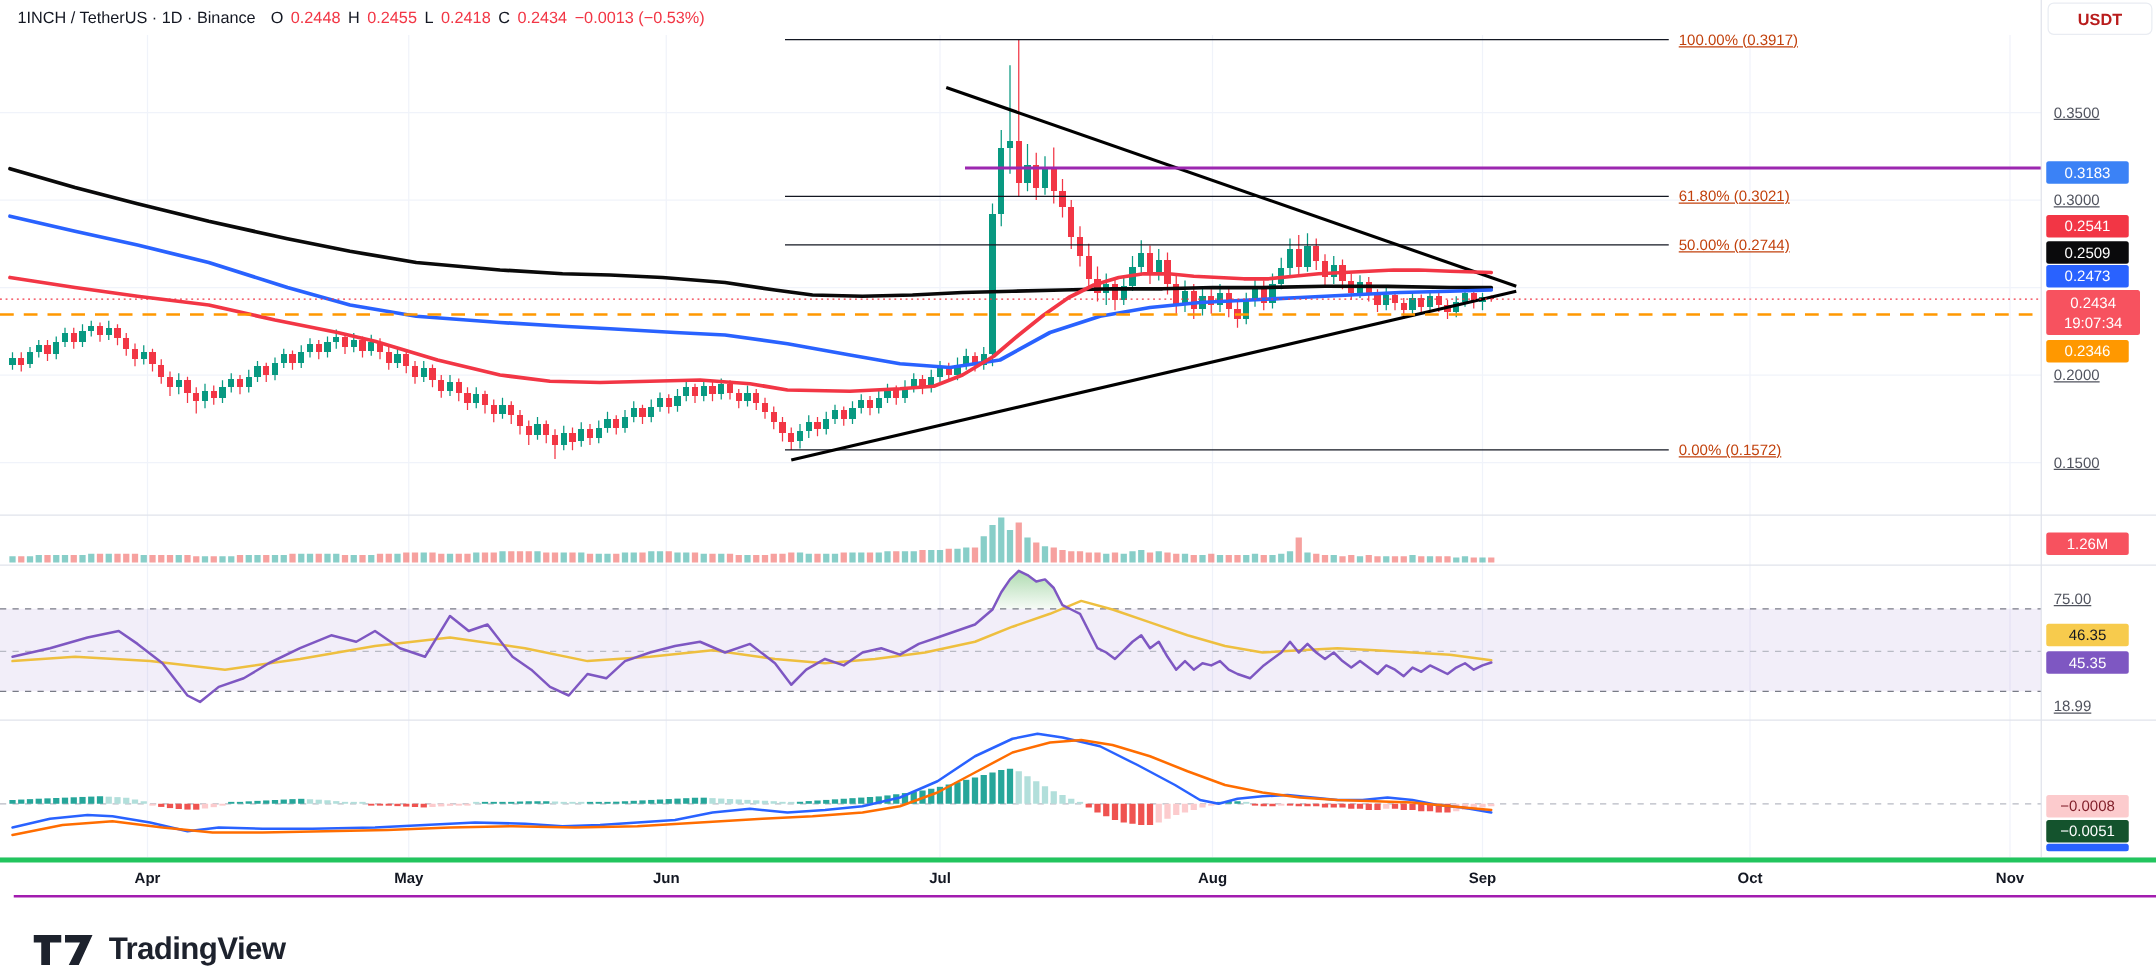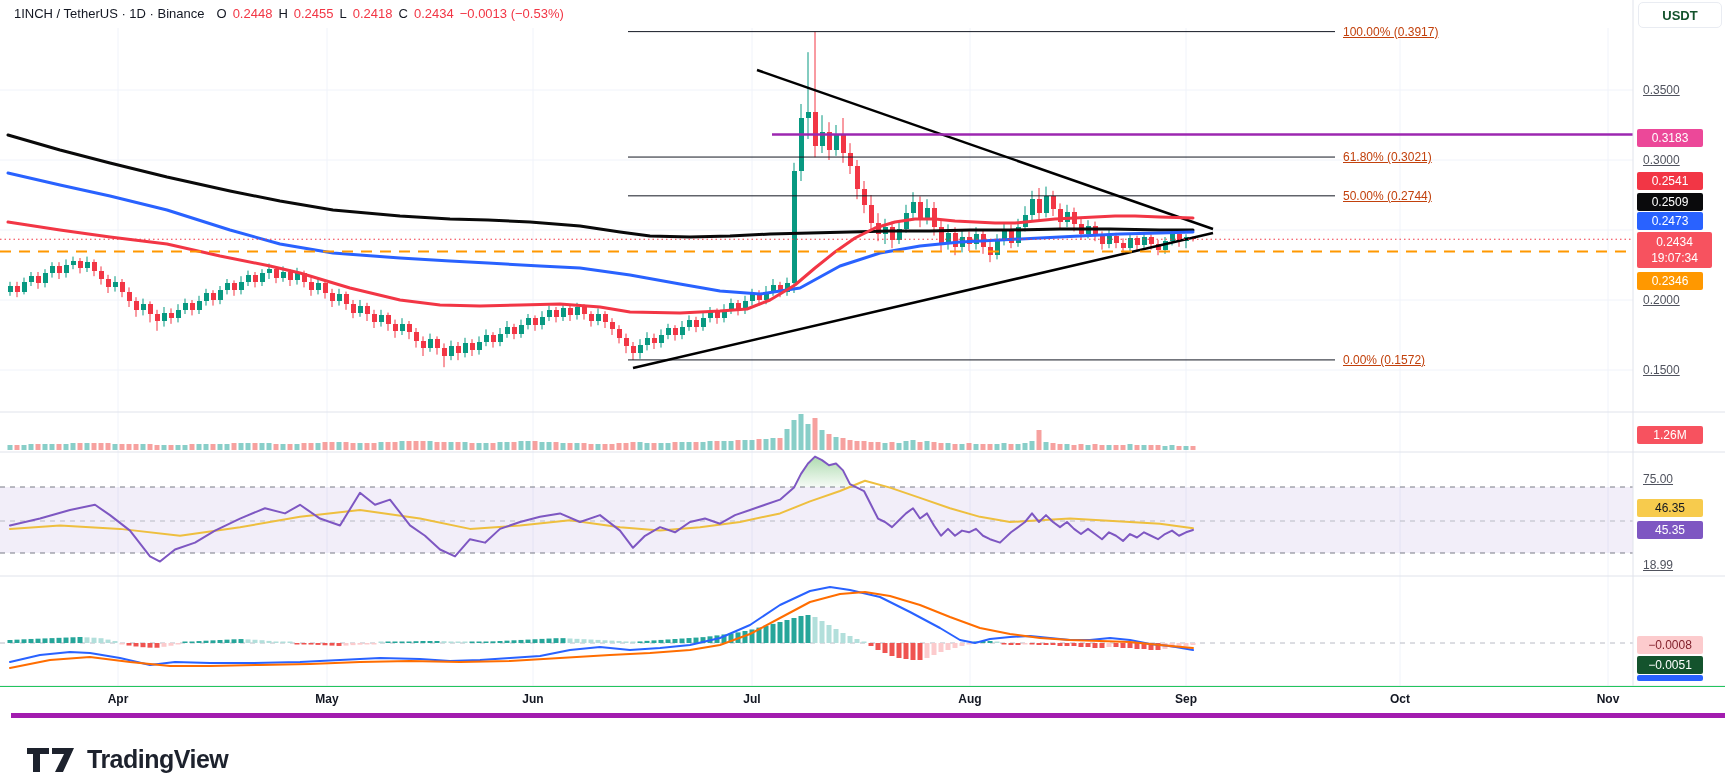--- a/index.html
+++ b/index.html
@@ -7,31 +7,31 @@
         font-family:"Liberation Sans",sans-serif;-webkit-font-smoothing:antialiased;}
   #chart-svg{position:absolute;left:0;top:0;}
   
   .legend{position:absolute;left:14px;top:6px;display:flex;gap:6px;align-items:baseline;
           font-size:13px;color:#131722;z-index:5;white-space:nowrap;}
   .legend .sym{font-weight:500;margin-right:6px;}
   .legend .k{color:#131722;}
   .legend .v{color:#f23645;}
   
   .usdt-btn{position:absolute;left:1638px;top:2px;width:82px;height:24px;background:#fff;
-            border:1px solid #e9ecf2;border-radius:5px;font-size:13px;font-weight:700;color:#14532d;
+            border:1px solid #e9ecf2;border-radius:5px;font-size:13px;font-weight:700;color:#b91c1c;
             display:flex;align-items:center;justify-content:center;z-index:6;}
   
   .price-axis{position:absolute;left:1633px;top:0;width:92px;height:712px;z-index:4;}
   .tick{position:absolute;left:10px;transform:translateY(-50%);font-size:12px;color:#50535e;text-decoration:underline;}
   .badge{position:absolute;left:4px;width:66px;height:18px;border-radius:2px;color:#fff;
          font-size:12px;font-weight:500;display:flex;align-items:center;justify-content:center;}
   .badge.wide{width:75px;}
   .fib-label{position:absolute;transform:translateY(-50%);font-size:12px;color:#c2410c;z-index:3;white-space:nowrap;text-decoration:underline;}
   .time-axis{position:absolute;left:0;top:686px;width:1725px;height:26px;background:#fff;
-             border-top:1px solid #22c55e;z-index:4;}
+             border-top:4px solid #22c55e;z-index:4;}
   .month{position:absolute;top:5px;width:60px;margin-left:-30px;text-align:center;
          font-size:12px;font-weight:600;color:#131722;}
   
   .footer{position:absolute;left:11px;top:712px;width:1725px;height:72px;background:#fff;border-top:6px solid #a21caf;}
   .tv-logo{position:absolute;left:14px;top:24px;display:flex;align-items:center;gap:10px;color:#1d222d;}
   .tv-logo .word{font-size:25px;font-weight:700;letter-spacing:-0.5px;}
 </style>
 </head>
 <body>
 <div id="root">
@@ -787,21 +787,21 @@
 
 <div class="price-axis">
   <div id="tick-holder">
         <div class="tick" style="top: 90px;">0.3500</div>
         <div class="tick" style="top: 160px;">0.3000</div>
         <div class="tick" style="top: 300px;">0.2000</div>
         <div class="tick" style="top: 370px;">0.1500</div>
         <div class="tick" style="top: 479px;">75.00</div>
         <div class="tick" style="top: 565px;">18.99</div>
       </div>
-  <div class="badge" style="top:129px;background:#ec4899">0.3183</div>
+  <div class="badge" style="top:129px;background:#3b82f6">0.3183</div>
   <div class="badge" style="top:172px;background:#f23645">0.2541</div>
   <div class="badge" style="top:193px;background:#0a0a0c">0.2509</div>
   <div class="badge" style="top:212px;background:#2962ff">0.2473</div>
   <div class="badge wide" style="top:232px;height:36px;background:#f7525f;flex-direction:column;line-height:16px">
     <span>0.2434</span>
     <span>19:07:34</span>
   </div>
   <div class="badge" style="top:272px;background:#ff9800">0.2346</div>
   <div class="badge" style="top:426px;background:#f7525f">1.26M</div>
   <div class="badge" style="top:499px;background:#f7cb4d;color:#131722">46.35</div>

